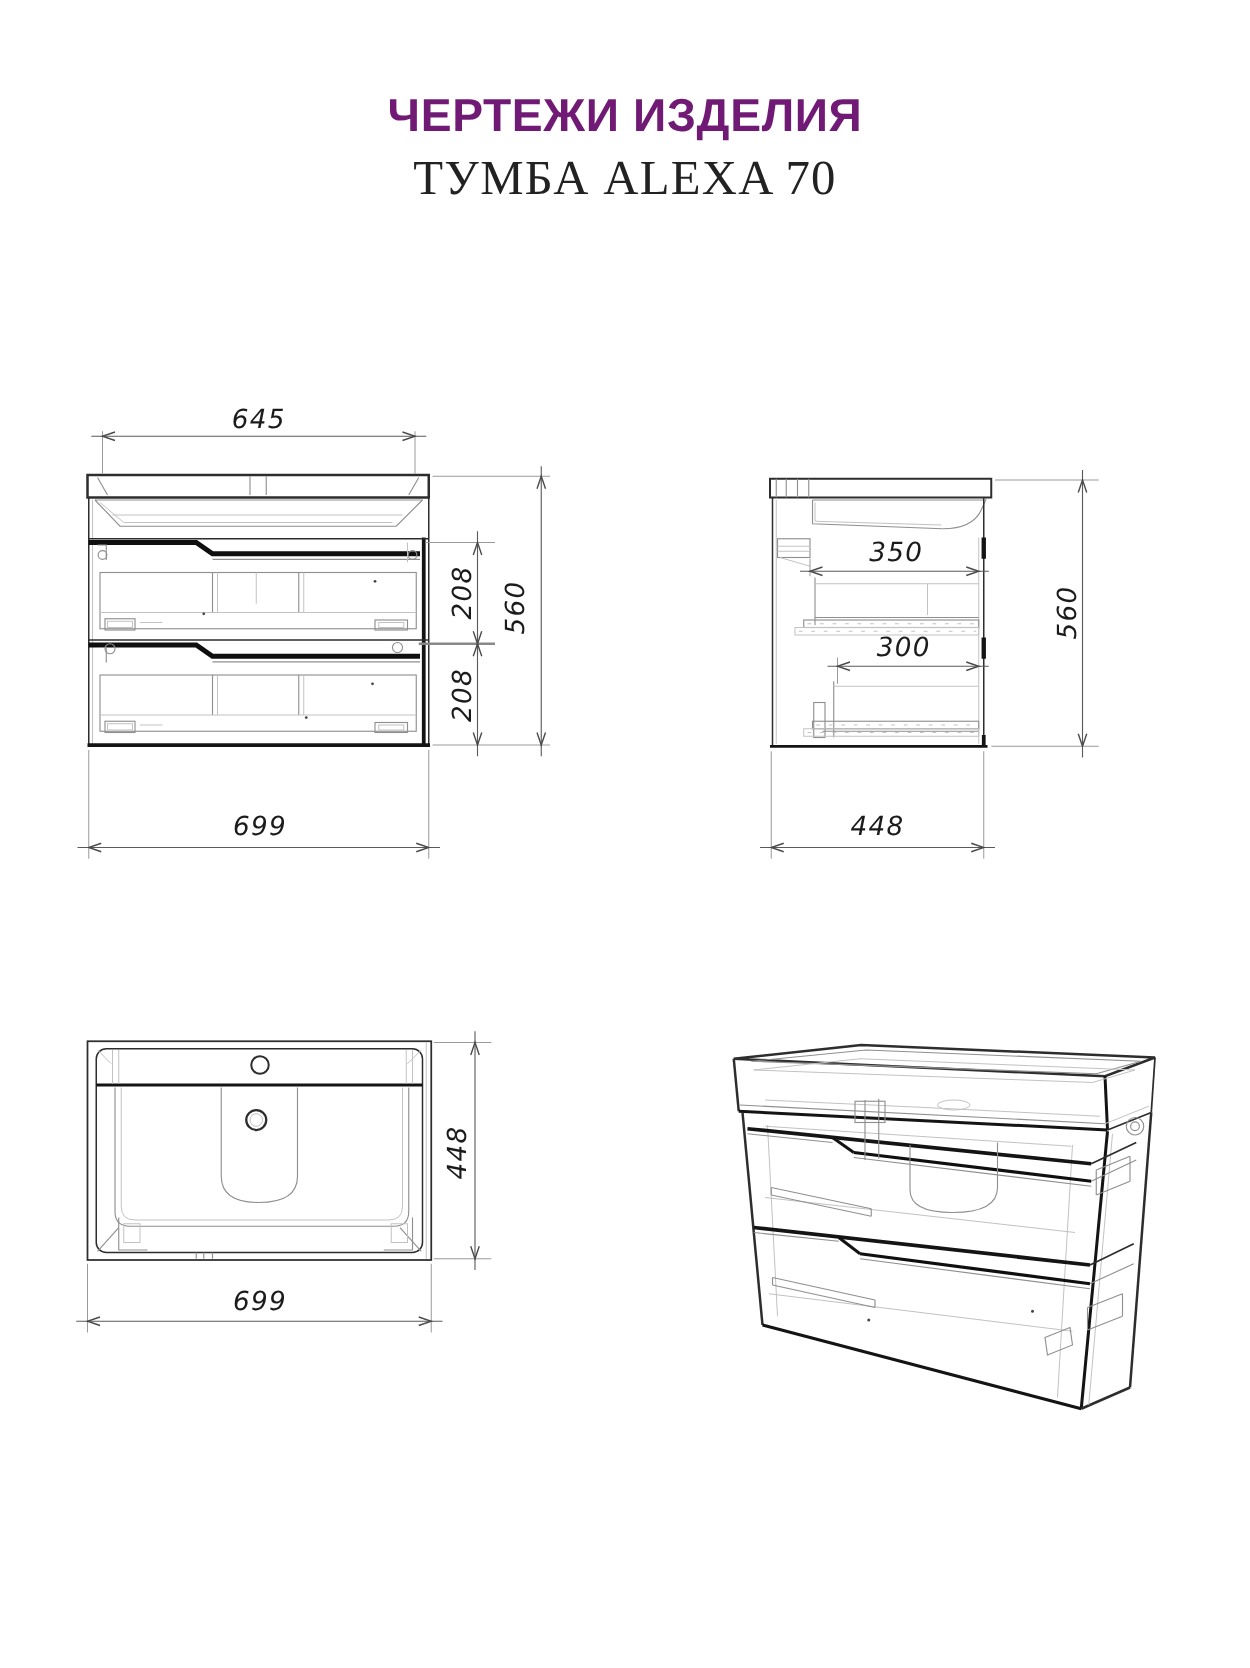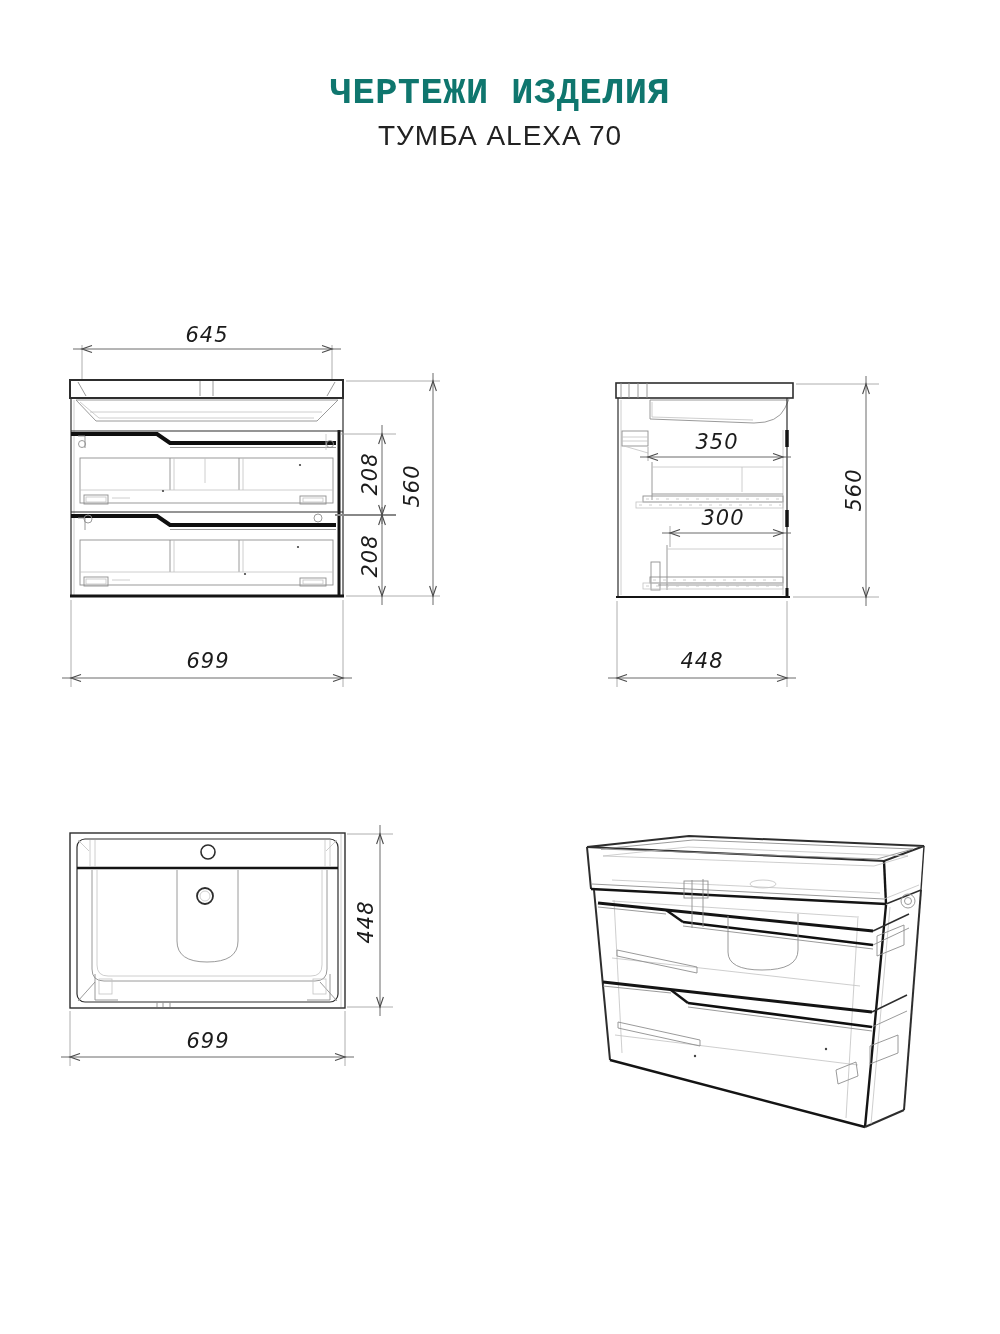--- a/index.html
+++ b/index.html
@@ -1,21 +1,21 @@
 <!DOCTYPE html>
 <html><head>
 <meta charset="utf-8">
 <style>
   html,body{margin:0;padding:0;background:#ffffff;}
   .sheet{position:relative;width:1000px;height:1334px;background:#ffffff;overflow:hidden;
          font-family:"Liberation Sans","DejaVu Sans",sans-serif;}
   .title-block{position:absolute;top:72px;left:0;width:1000px;text-align:center;}
-  .title-block h1{margin:0;font-size:37px;font-weight:800;letter-spacing:.5px;color:#0f766e;
-                  font-family:Liberation Mono, monospace;}
-  .title-block h2{margin:6px 0 0 0;font-size:28px;font-weight:400;letter-spacing:1px;color:#222;}
+  .title-block h1{margin:0;font-size:37px;font-weight:800;letter-spacing:.5px;color:#701a75;
+                  font-family:Liberation Sans, sans-serif;}
+  .title-block h2{margin:6px 0 0 0;font-size:39px;font-weight:400;letter-spacing:1px;color:#222;font-family:Liberation Serif, serif;}
   svg.canvas{position:absolute;left:0;top:0;}
   
   .s-thick{stroke:#141414;stroke-width:2.4;fill:none;}
   .s-gap{stroke:#0f0f0f;stroke-width:4;fill:none;stroke-linejoin:miter;}
   .s-groove{stroke:#0f0f0f;stroke-width:2.6;fill:none;}
   .s-med{stroke:#2d2d2d;stroke-width:1.4;fill:none;}
   .s-thin{stroke:#8f8f8f;stroke-width:.9;fill:none;}
   .s-faint{stroke:#c2c2c2;stroke-width:.8;fill:none;}
   .s-dim{stroke:#5a5a5a;stroke-width:.9;fill:none;}
   .s-ext{stroke:#9a9a9a;stroke-width:.8;fill:none;}

